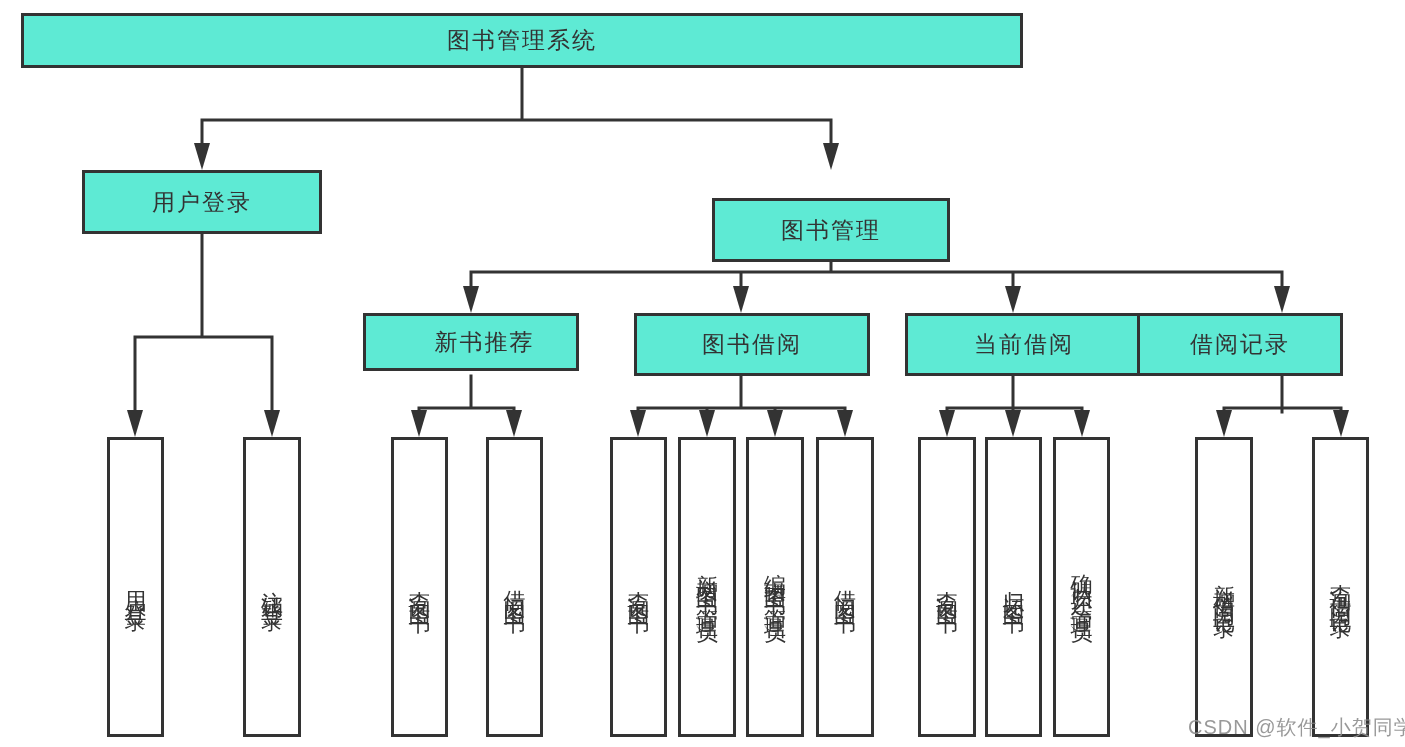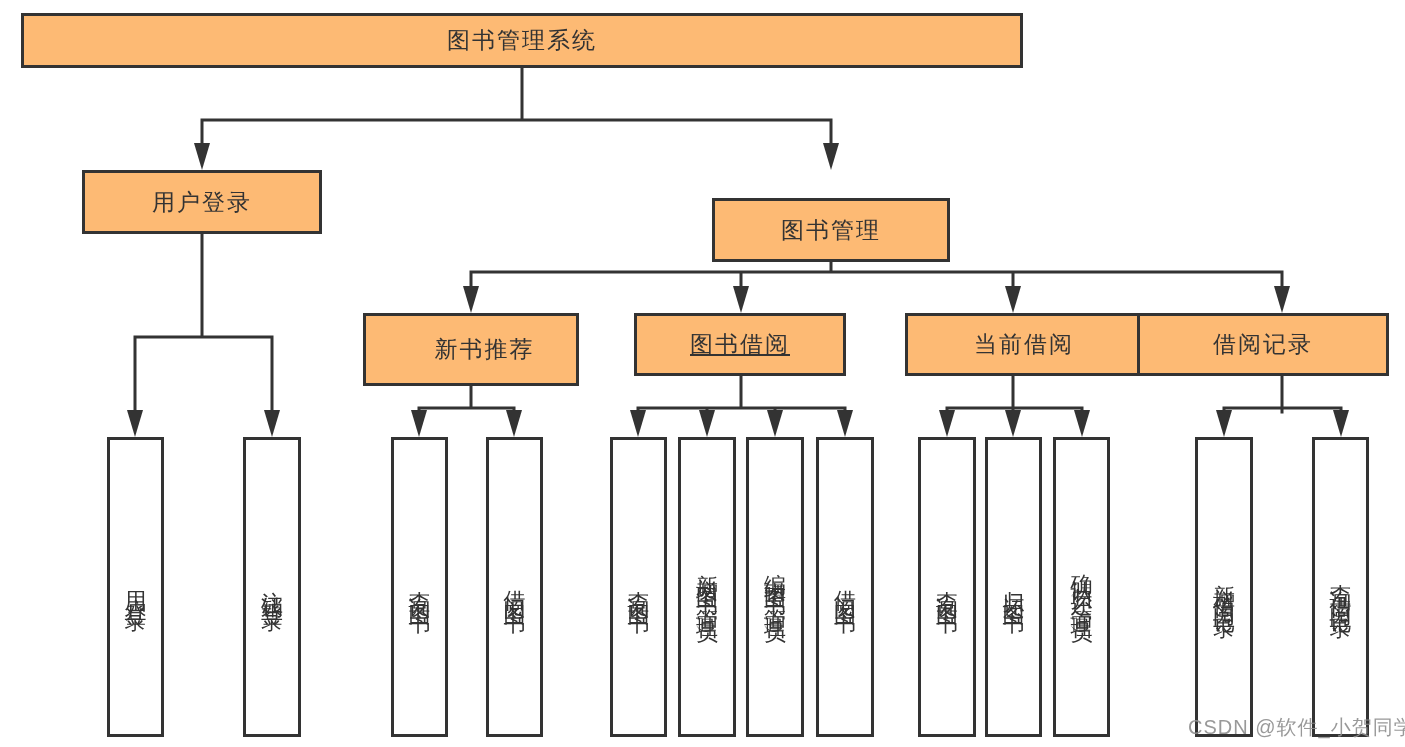--- a/index.html
+++ b/index.html
@@ -18,21 +18,21 @@
   .connectors {
     position: absolute;
     left: 0;
     top: 0;
     width: 1405px;
     height: 747px;
   }
   .node {
     position: absolute;
     box-sizing: border-box;
-    background: #fdba74;
+    background: #5eead4;
     border: 3px solid #333333;
     color: #333333;
     display: flex;
     align-items: center;
     justify-content: center;
     font-size: 23px;
     letter-spacing: 2px;
     text-align: center;
     line-height: 1;
   }
@@ -108,24 +108,24 @@
       <polygon points="1224,437 1216,410 1232,410"></polygon>
       <polygon points="1341,437 1333,410 1349,410"></polygon>
     </g>
   </svg>
 
   <div class="node" style="left:21px; top:13px; width:1002px; height:55px;">图书管理系统</div>
 
   <div class="node" style="left:82px; top:170px; width:240px; height:64px;">用户登录</div>
   <div class="node" style="left:712px; top:170px; width:238px; height:64px;margin-top:28px;">图书管理</div>
 
-  <div class="node" style="left:363px; top:313px; width:216px; height:73px;padding-left:27px;">新书推荐</div>
-  <div class="node" style="left:634px; top:313px; width:212px; height:63px;text-decoration:underline;">图书借阅</div>
+  <div class="node" style="left:363px; top:313px; width:216px; height:58px;padding-left:27px;">新书推荐</div>
+  <div class="node" style="left:634px; top:313px; width:236px; height:63px;">图书借阅</div>
   <div class="node" style="left:905px; top:313px; width:238px; height:63px;">当前借阅</div>
-  <div class="node" style="left:1137px; top:313px; width:252px; height:63px;">借阅记录</div>
+  <div class="node" style="left:1137px; top:313px; width:206px; height:63px;">借阅记录</div>
 
   <div class="vnode" style="left:107px; top:437px; width:57px; height:300px;">
     <span>用户登录</span>
   </div>
   <div class="vnode" style="left:243px; top:437px; width:58px; height:300px;">
     <span>注销登录</span>
   </div>
 
   <div class="vnode" style="left:391px; top:437px; width:57px; height:300px;">
     <span>查询图书</span>

